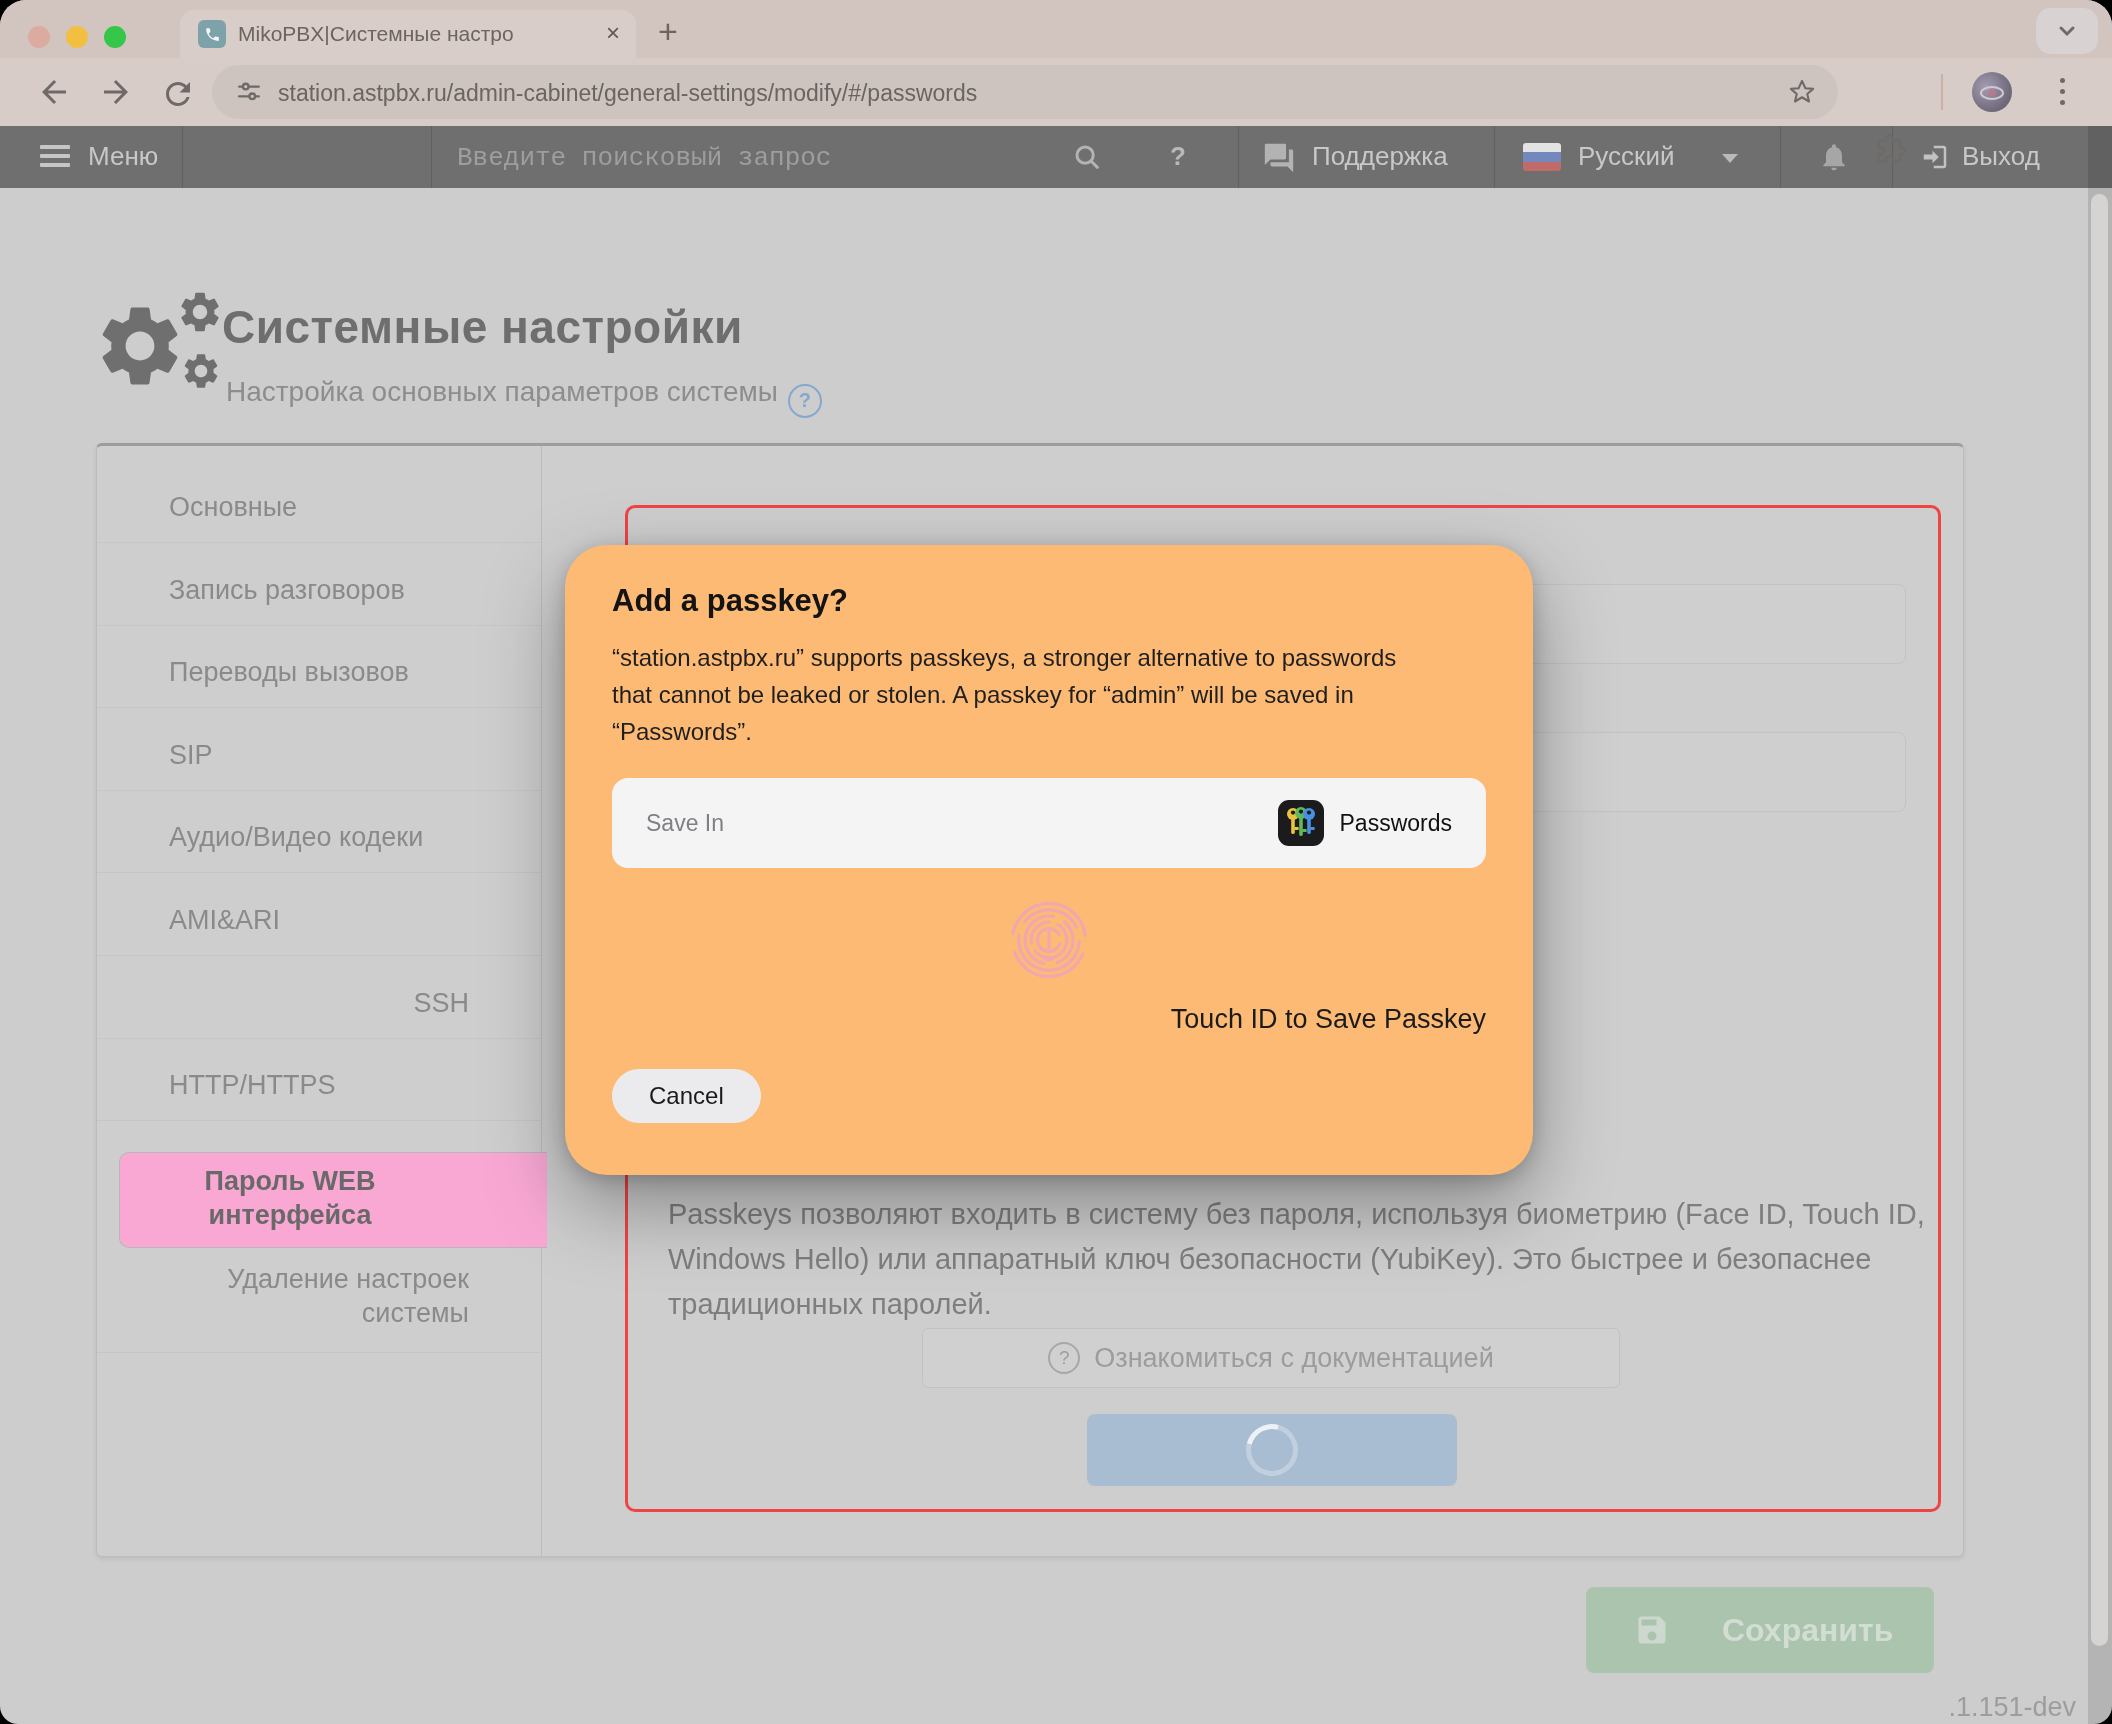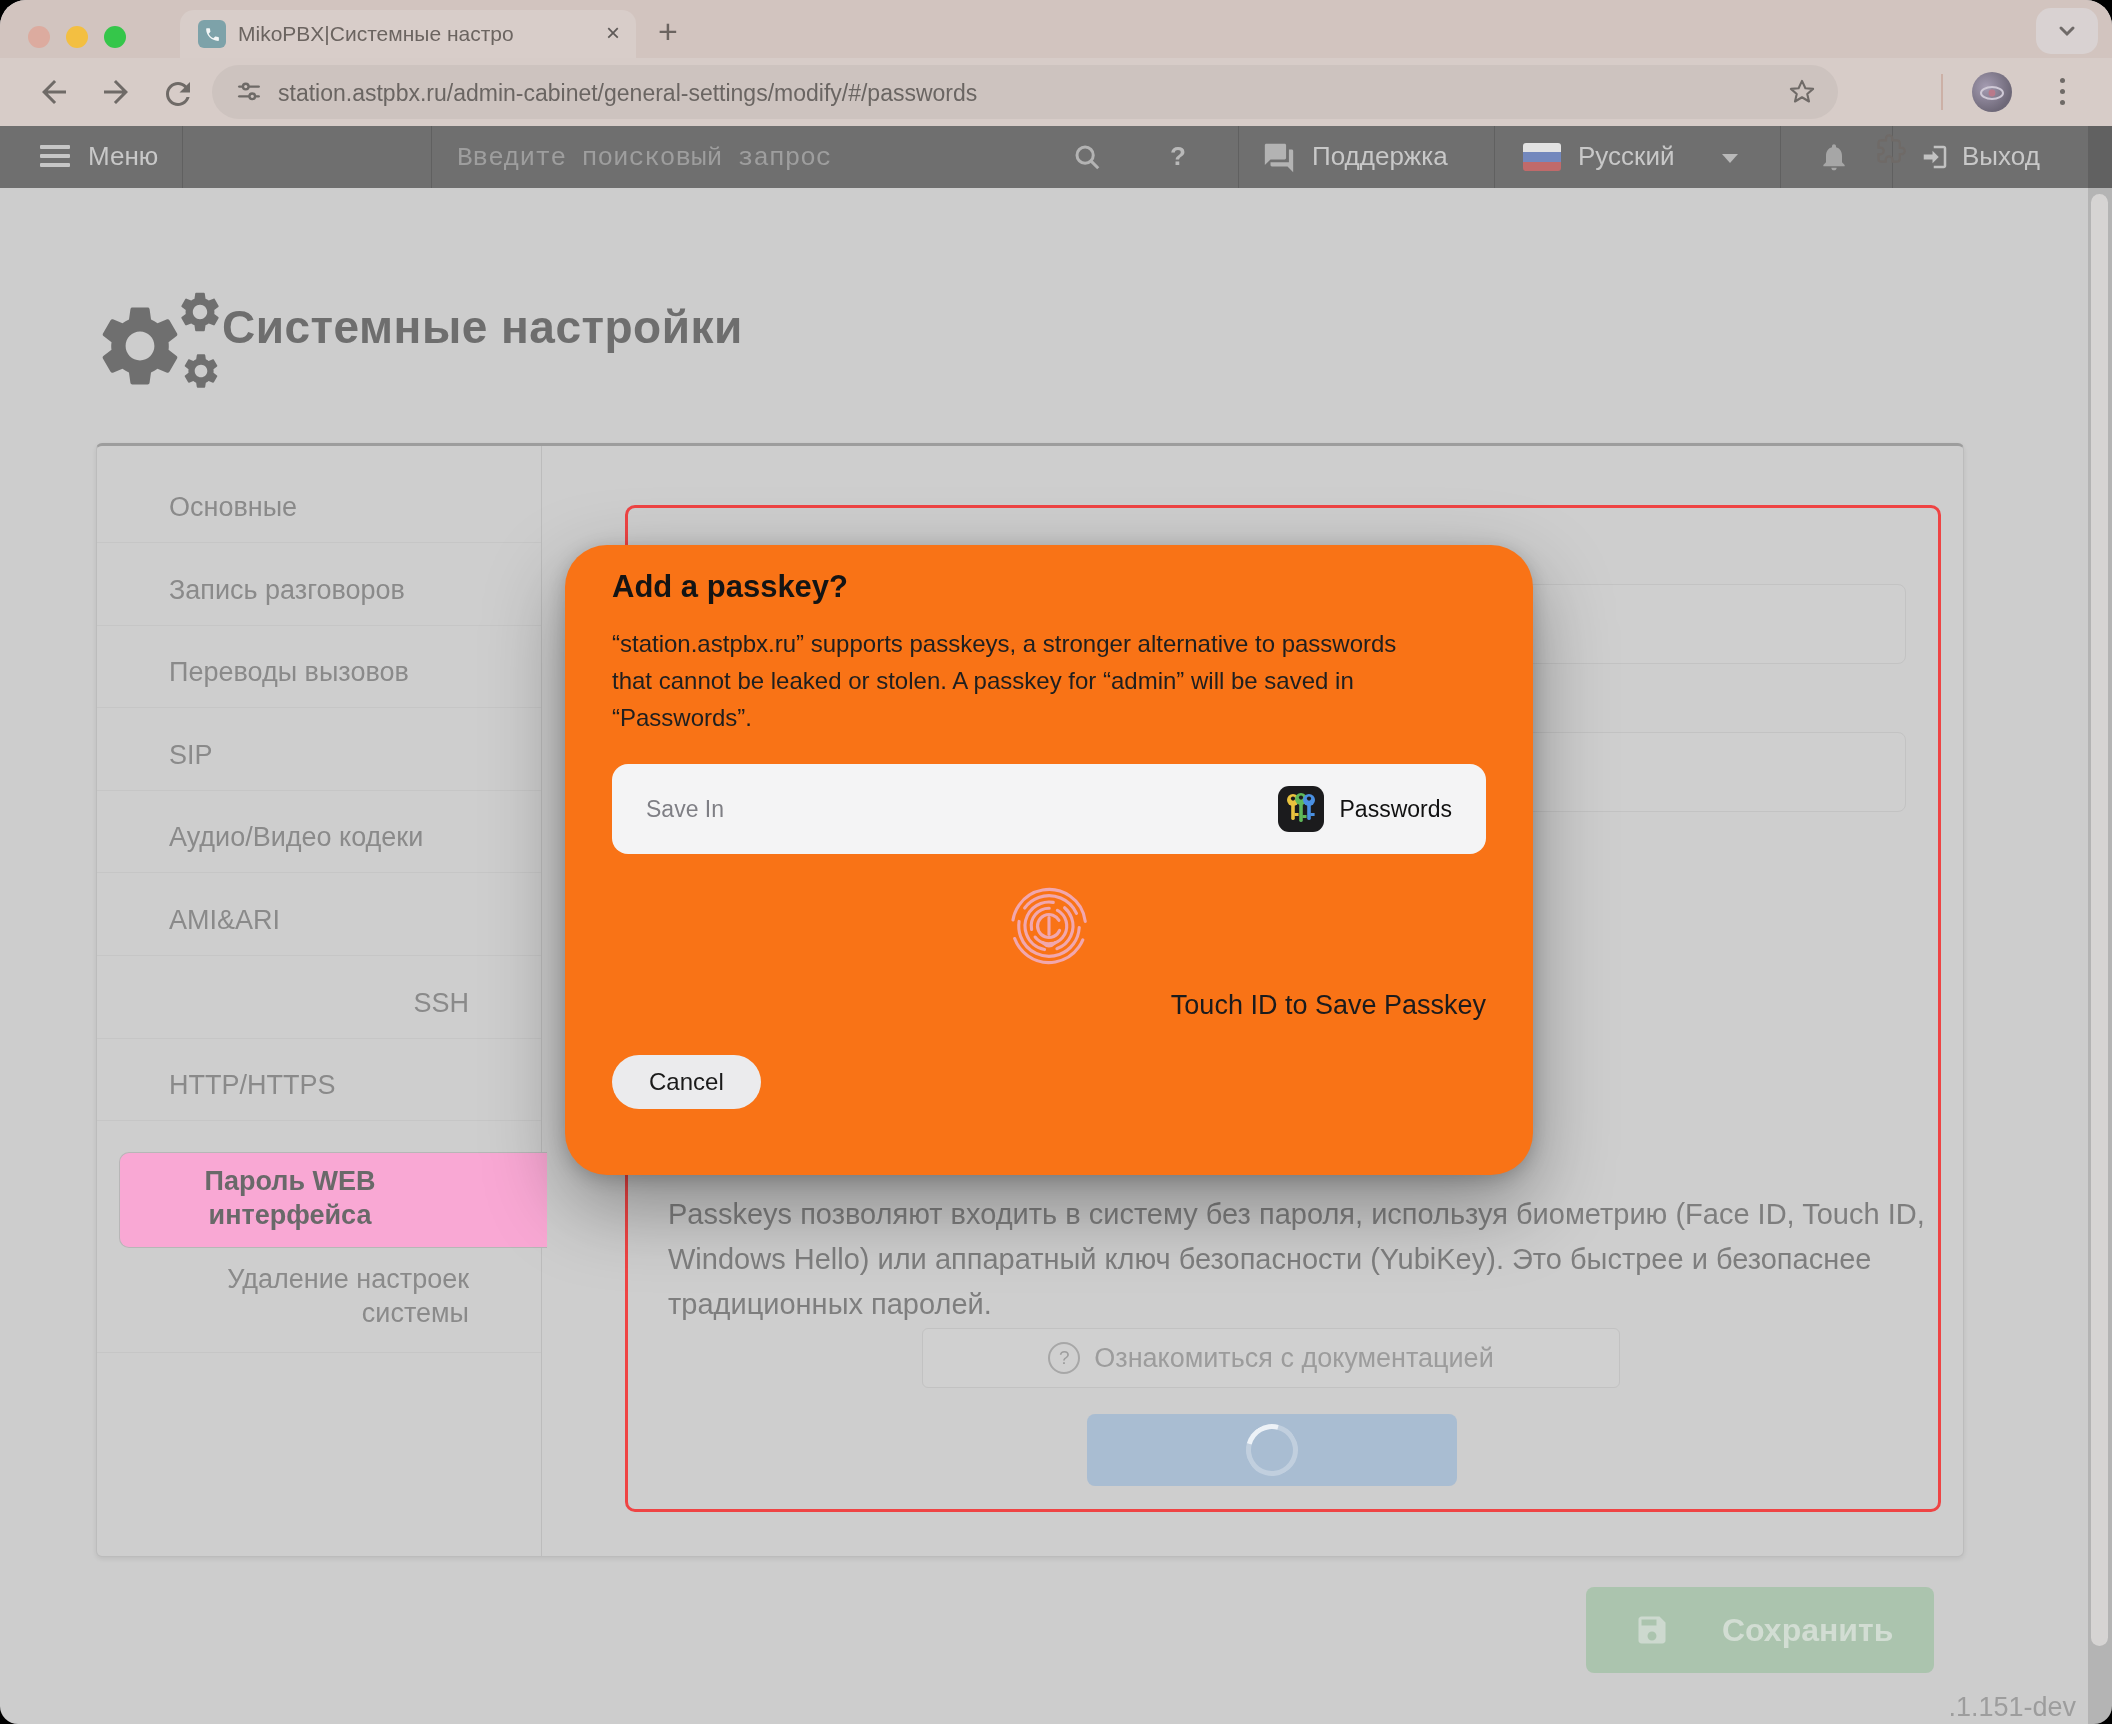--- a/index.html
+++ b/index.html
@@ -55,21 +55,21 @@
   .docs-q{display:inline-flex;align-items:center;justify-content:center;width:28px;height:28px;border:2px solid #a7a7a7;border-radius:50%;font-size:19px;color:#9e9e9e;}
   .blue-btn{position:absolute;left:459px;top:906px;width:370px;height:72px;border-radius:8px;background:#a9bdd2;display:flex;align-items:center;justify-content:center;}
   .spinner{width:42px;height:42px;border-radius:50%;border:5px solid rgba(255,255,255,.28);border-top-color:#edf2f7;transform:rotate(-30deg);}
   .save-btn{position:absolute;left:1586px;top:1587px;width:348px;height:86px;border-radius:8px;background:#abc4ae;display:flex;align-items:center;gap:52px;padding-left:48px;box-sizing:border-box;}
   .save-btn span{font-size:32px;font-weight:700;color:#d2ddd3;}
   .version{position:absolute;right:36px;top:1692px;font-size:27px;color:#9d9d9d;}
   
   .sb-track{position:absolute;left:2088px;top:126px;width:24px;height:1598px;background:rgba(0,0,0,.12);z-index:6;}
   .sb-thumb{position:absolute;left:3px;top:68px;width:17px;height:1452px;border-radius:9px;background:#d6d4d3;}
   
-  .modal{position:absolute;left:565px;top:545px;width:968px;height:630px;background:#f97316;border-radius:42px;box-shadow:0 30px 80px rgba(0,0,0,.35),0 4px 18px rgba(0,0,0,.18);z-index:20;padding:24px 47px;box-sizing:border-box;}
+  .modal{position:absolute;left:565px;top:545px;width:968px;height:630px;background:#fdba74;border-radius:42px;box-shadow:0 30px 80px rgba(0,0,0,.35),0 4px 18px rgba(0,0,0,.18);z-index:20;padding:38px 47px;box-sizing:border-box;}
   .modal h1{margin:0;font-size:31px;font-weight:700;color:#141414;}
   .modal p{margin:20px 0 0 0;width:800px;font-size:24px;line-height:37px;color:#1f1f1f;}
   .savein{margin-top:28px;height:90px;border-radius:16px;background:#f4f4f5;display:flex;align-items:center;justify-content:space-between;padding:0 34px;}
   .savein .lab{font-size:23px;color:#7f7f85;}
   .savein .val{display:flex;align-items:center;gap:16px;font-size:23px;color:#111;}
   .fp-wrap{margin-top:24px;text-align:center;}
   .touch-label{margin-top:12px;text-align:right;font-size:27px;color:#1b1b1d;}
   .cancel-btn{display:inline-block;margin-top:34px;padding:13px 37px;background:#ebebed;border-radius:30px;font-size:24px;color:#1a1a1a;}
 </style>
 </head>
@@ -88,20 +88,21 @@
       <svg width="48" height="48" viewBox="0 0 24 24" fill="#6f6f6f">
           <path d="M19.14 12.94c.04-.3.06-.61.06-.94 0-.32-.02-.64-.07-.94l2.03-1.58c.18-.14.23-.41.12-.61l-1.92-3.32c-.12-.22-.37-.29-.59-.22l-2.39.96c-.5-.38-1.03-.7-1.62-.94l-.36-2.54c-.04-.24-.24-.41-.48-.41h-3.84c-.24 0-.43.17-.47.41l-.36 2.54c-.59.24-1.13.57-1.62.94l-2.39-.96c-.22-.08-.47 0-.59.22L2.74 8.87c-.12.21-.08.47.12.61l2.03 1.58c-.05.3-.09.63-.09.94s.02.64.07.94l-2.03 1.58c-.18.14-.23.41-.12.61l1.92 3.32c.12.22.37.29.59.22l2.39-.96c.5.38 1.03.7 1.62.94l.36 2.54c.05.24.24.41.48.41h3.84c.24 0 .44-.17.47-.41l.36-2.54c.59-.24 1.13-.56 1.62-.94l2.39.96c.22.08.47 0 .59-.22l1.92-3.32c.12-.22.07-.47-.12-.61l-2.01-1.58zM12 15.6c-1.98 0-3.6-1.62-3.6-3.6s1.62-3.6 3.6-3.6 3.6 1.62 3.6 3.6-1.62 3.6-3.6 3.6z"></path>
         </svg>
     </span>
     <span class="gear" style="left:180px;top:162px;">
       <svg width="42" height="42" viewBox="0 0 24 24" fill="#6f6f6f">
           <path d="M19.14 12.94c.04-.3.06-.61.06-.94 0-.32-.02-.64-.07-.94l2.03-1.58c.18-.14.23-.41.12-.61l-1.92-3.32c-.12-.22-.37-.29-.59-.22l-2.39.96c-.5-.38-1.03-.7-1.62-.94l-.36-2.54c-.04-.24-.24-.41-.48-.41h-3.84c-.24 0-.43.17-.47.41l-.36 2.54c-.59.24-1.13.57-1.62.94l-2.39-.96c-.22-.08-.47 0-.59.22L2.74 8.87c-.12.21-.08.47.12.61l2.03 1.58c-.05.3-.09.63-.09.94s.02.64.07.94l-2.03 1.58c-.18.14-.23.41-.12.61l1.92 3.32c.12.22.37.29.59.22l2.39-.96c.5.38 1.03.7 1.62.94l.36 2.54c.05.24.24.41.48.41h3.84c.24 0 .44-.17.47-.41l.36-2.54c.59-.24 1.13-.56 1.62-.94l2.39.96c.22.08.47 0 .59-.22l1.92-3.32c.12-.22.07-.47-.12-.61l-2.01-1.58zM12 15.6c-1.98 0-3.6-1.62-3.6-3.6s1.62-3.6 3.6-3.6 3.6 1.62 3.6 3.6-1.62 3.6-3.6 3.6z"></path>
         </svg>
     </span>
     <div class="page-title" style="top:112px;">Системные настройки</div>
+    <div class="page-sub" style="top:188px;"><span>Настройка основных параметров системы</span><span class="q-circle">?</span></div>
 
     <div class="card" style="top:255px;">
       <div class="side-col">
         <div class="side-item" style="top:44px;">Основные</div>
         <div class="side-sep" style="top:96px;"></div>
         <div class="side-item" style="top:127px;">Запись разговоров</div>
         <div class="side-sep" style="top:179px;"></div>
         <div class="side-item" style="top:209px;">Переводы вызовов</div>
         <div class="side-sep" style="top:261px;"></div>
         <div class="side-item" style="top:292px;">SIP</div>

